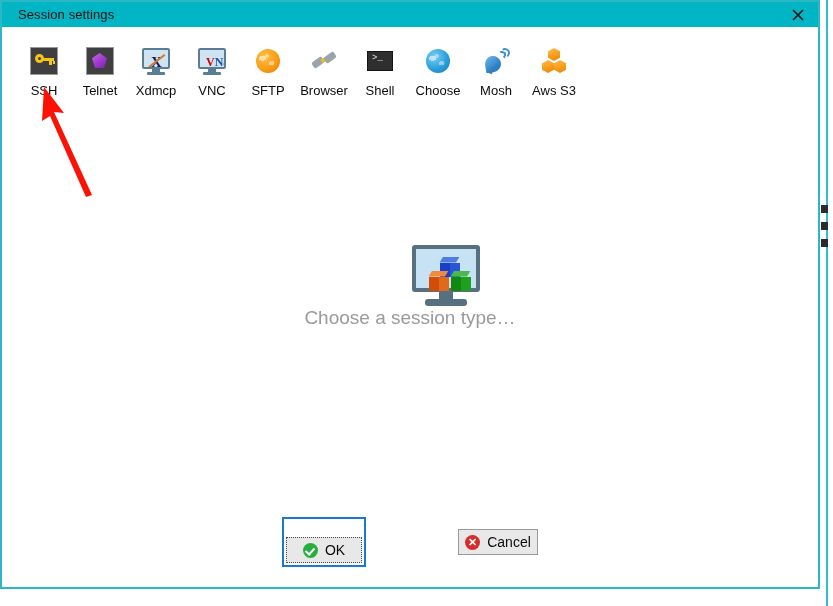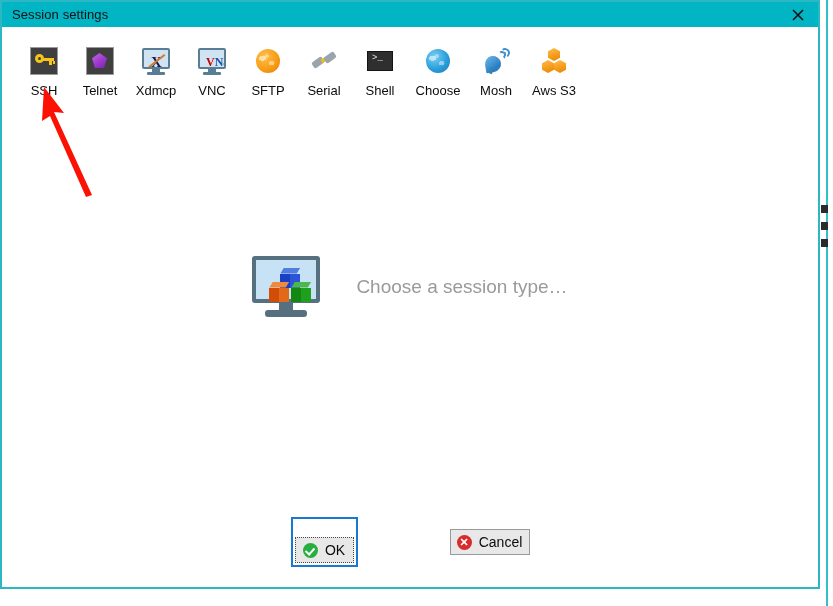--- a/index.html
+++ b/index.html
@@ -71,21 +71,21 @@
     width: 100%;
     height: 25px;
     background: #01b5c4;
     display: flex;
     align-items: center;
     justify-content: space-between;
   }
   .titlebar-title {
     color: #111111;
     font-size: 13px;
-    padding-left: 10px;
+    padding-left: 16px;
     letter-spacing: 0.1px;
     white-space: nowrap;
   }
   .close-btn {
     width: 40px;
     height: 25px;
     display: flex;
     align-items: center;
     justify-content: center;
     color: #111111;
@@ -352,23 +352,24 @@
     top: 0;
     width: 100%;
     height: 100%;
     display: flex;
     align-items: center;
     justify-content: center;
     pointer-events: none;
   }
   .center-inner {
     display: flex;
-    align-items: center;
+    align-items: flex-end;
     transform: translateY(-8px);
     pointer-events: auto;
+    flex-direction: column;
   }
   .big-monitor {
     position: relative;
     width: 68px;
     height: 62px;
     margin-right: 36px;
   }
   .bm-screen {
     position: absolute;
     left: 0; top: 0;
@@ -454,21 +455,21 @@
     box-sizing: border-box;
   }
   .btn .lbl { margin-left: 7px; }
   .btn-ok-wrap {
     border: 2px solid #1878d2;
     padding: 2px;
     background: #ffffff;
     box-sizing: border-box;
   }
   .btn-ok-wrap .btn {
-    width: 59px;
+    width: 76px;
     border: 1px dotted #4a4a4a;
     margin-top: 16px;
   }
   .btn-cancel {
     width: 80px;
     margin-left: 92px;
   }
   .icon-ok {
     width: 15px; height: 15px;
     border-radius: 50%;
@@ -587,21 +588,21 @@
         </div>
         <div class="tool-label">SFTP</div>
       </div>
 
       <div class="tool">
         <div class="tool-icon">
           <div class="plug-a"></div>
           <div class="plug-spark"></div>
           <div class="plug-b"></div>
         </div>
-        <div class="tool-label">Serial</div>
+        <div class="tool-label">Browser</div>
       </div>
 
 
       <div class="tool">
         <div class="tool-icon">
           <div class="term">
               <div class="term-prompt">&gt;_</div>
             </div>
         </div>
         <div class="tool-label">Shell</div>

